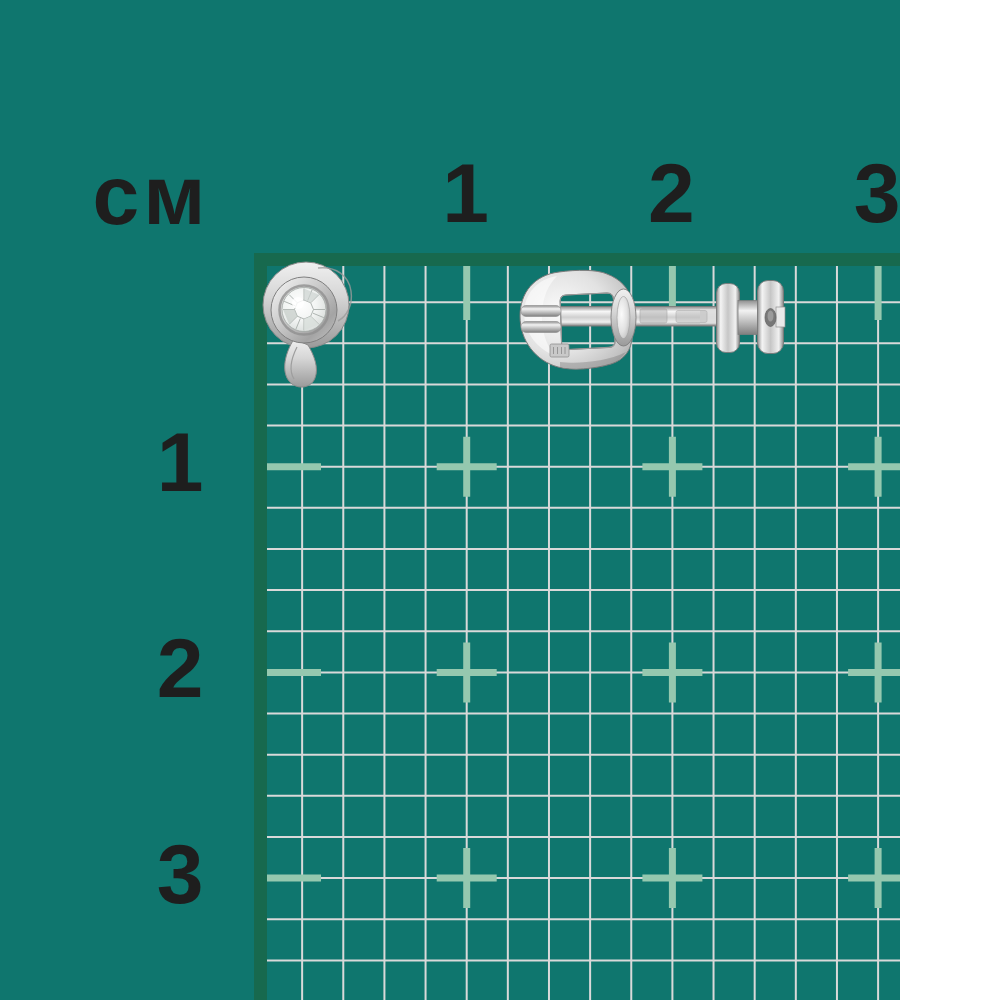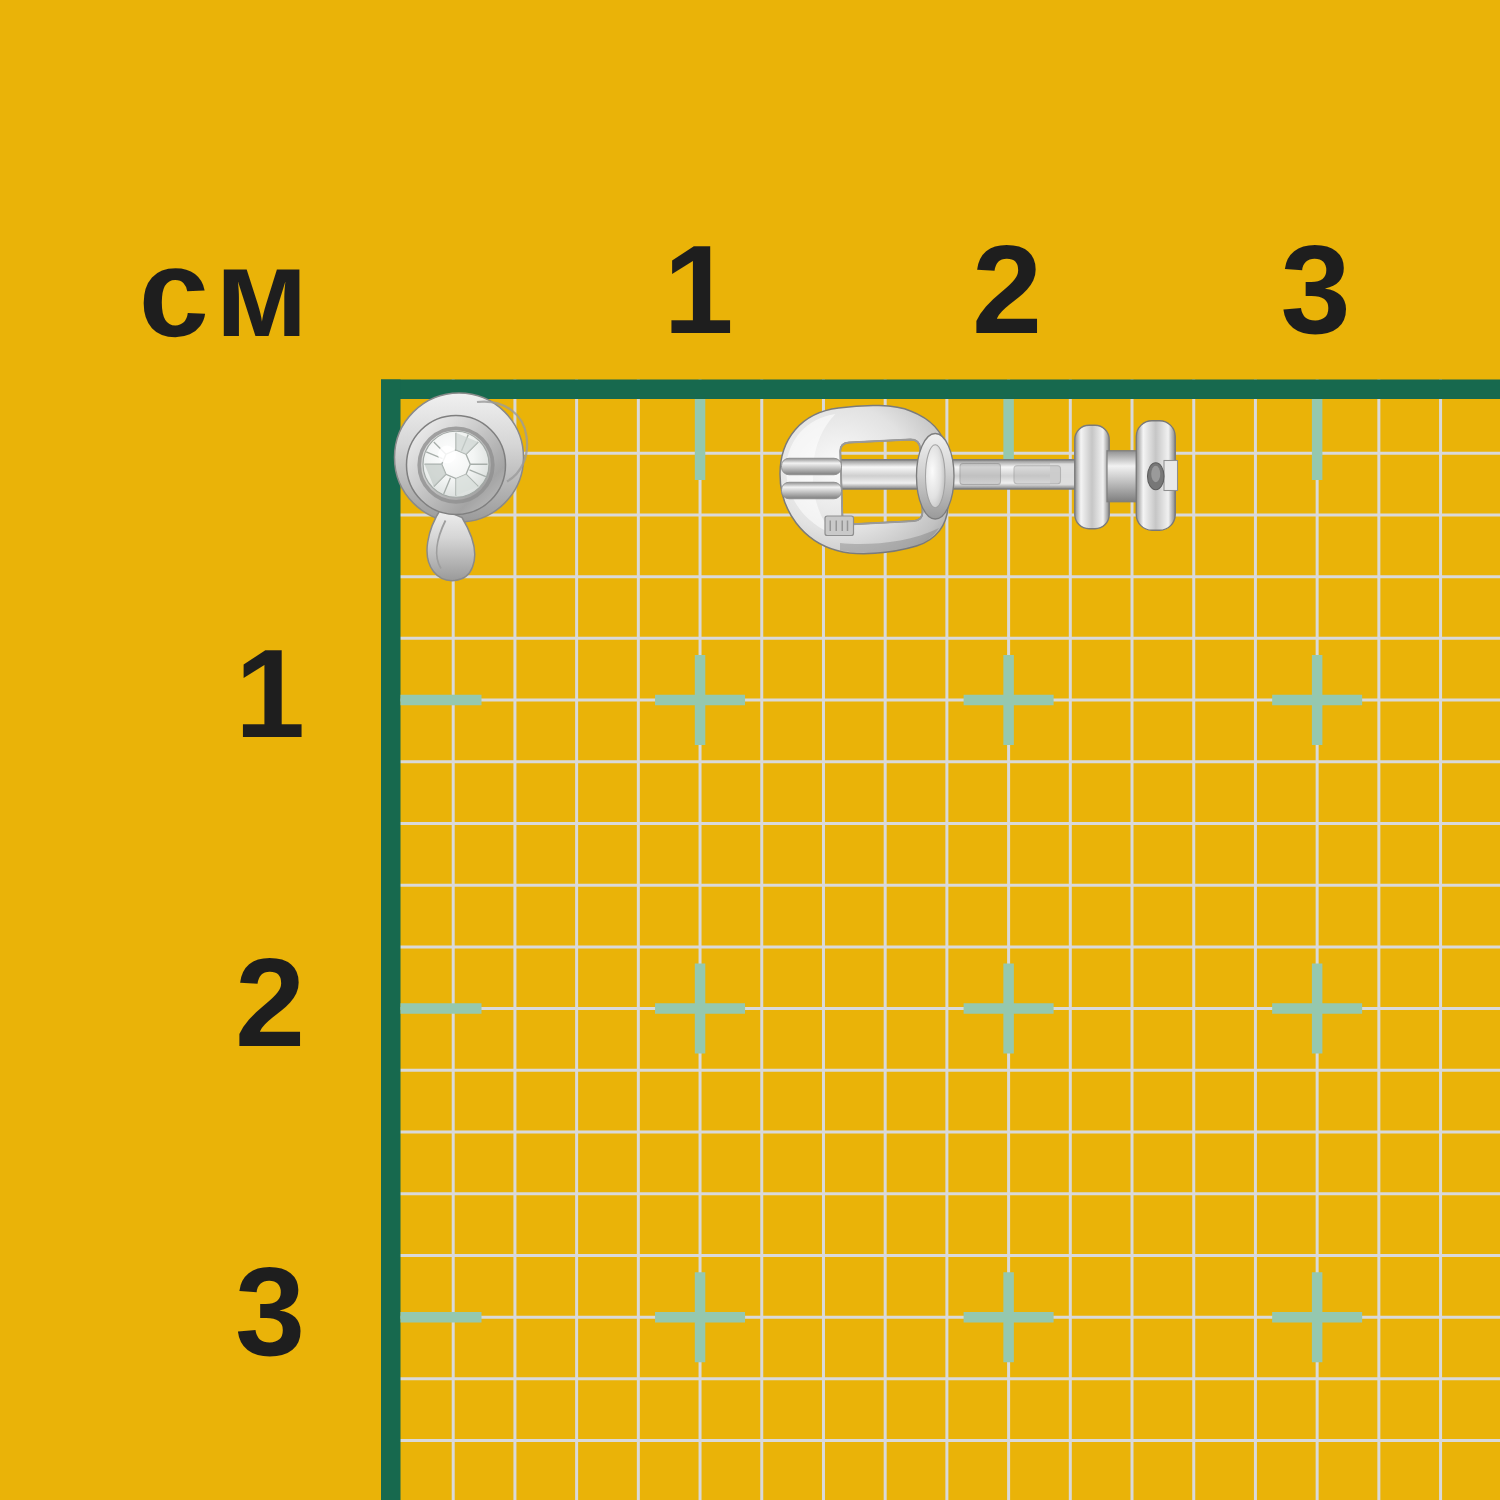--- a/index.html
+++ b/index.html
@@ -1,19 +1,19 @@
 <!DOCTYPE html>
 <html style="--label-color: #1e1e1e;"><head>
 <meta charset="utf-8">
 <style>
   html,body{margin:0;padding:0;background:#ffffff;}
   .stage{
     position:relative;
-    width:1000px;height:1000px;
-    background:#eab308;
+    width:900px;height:1000px;
+    background:#0f766e;
     overflow:hidden;
     font-family:"Liberation Sans", sans-serif;
   }
   .stage svg{position:absolute;left:0;top:0;}
   .axis-label{
     position:absolute;
     transform:translate(-50%,-50%);
     font-weight:700;
     font-size:84px;
     line-height:1;

